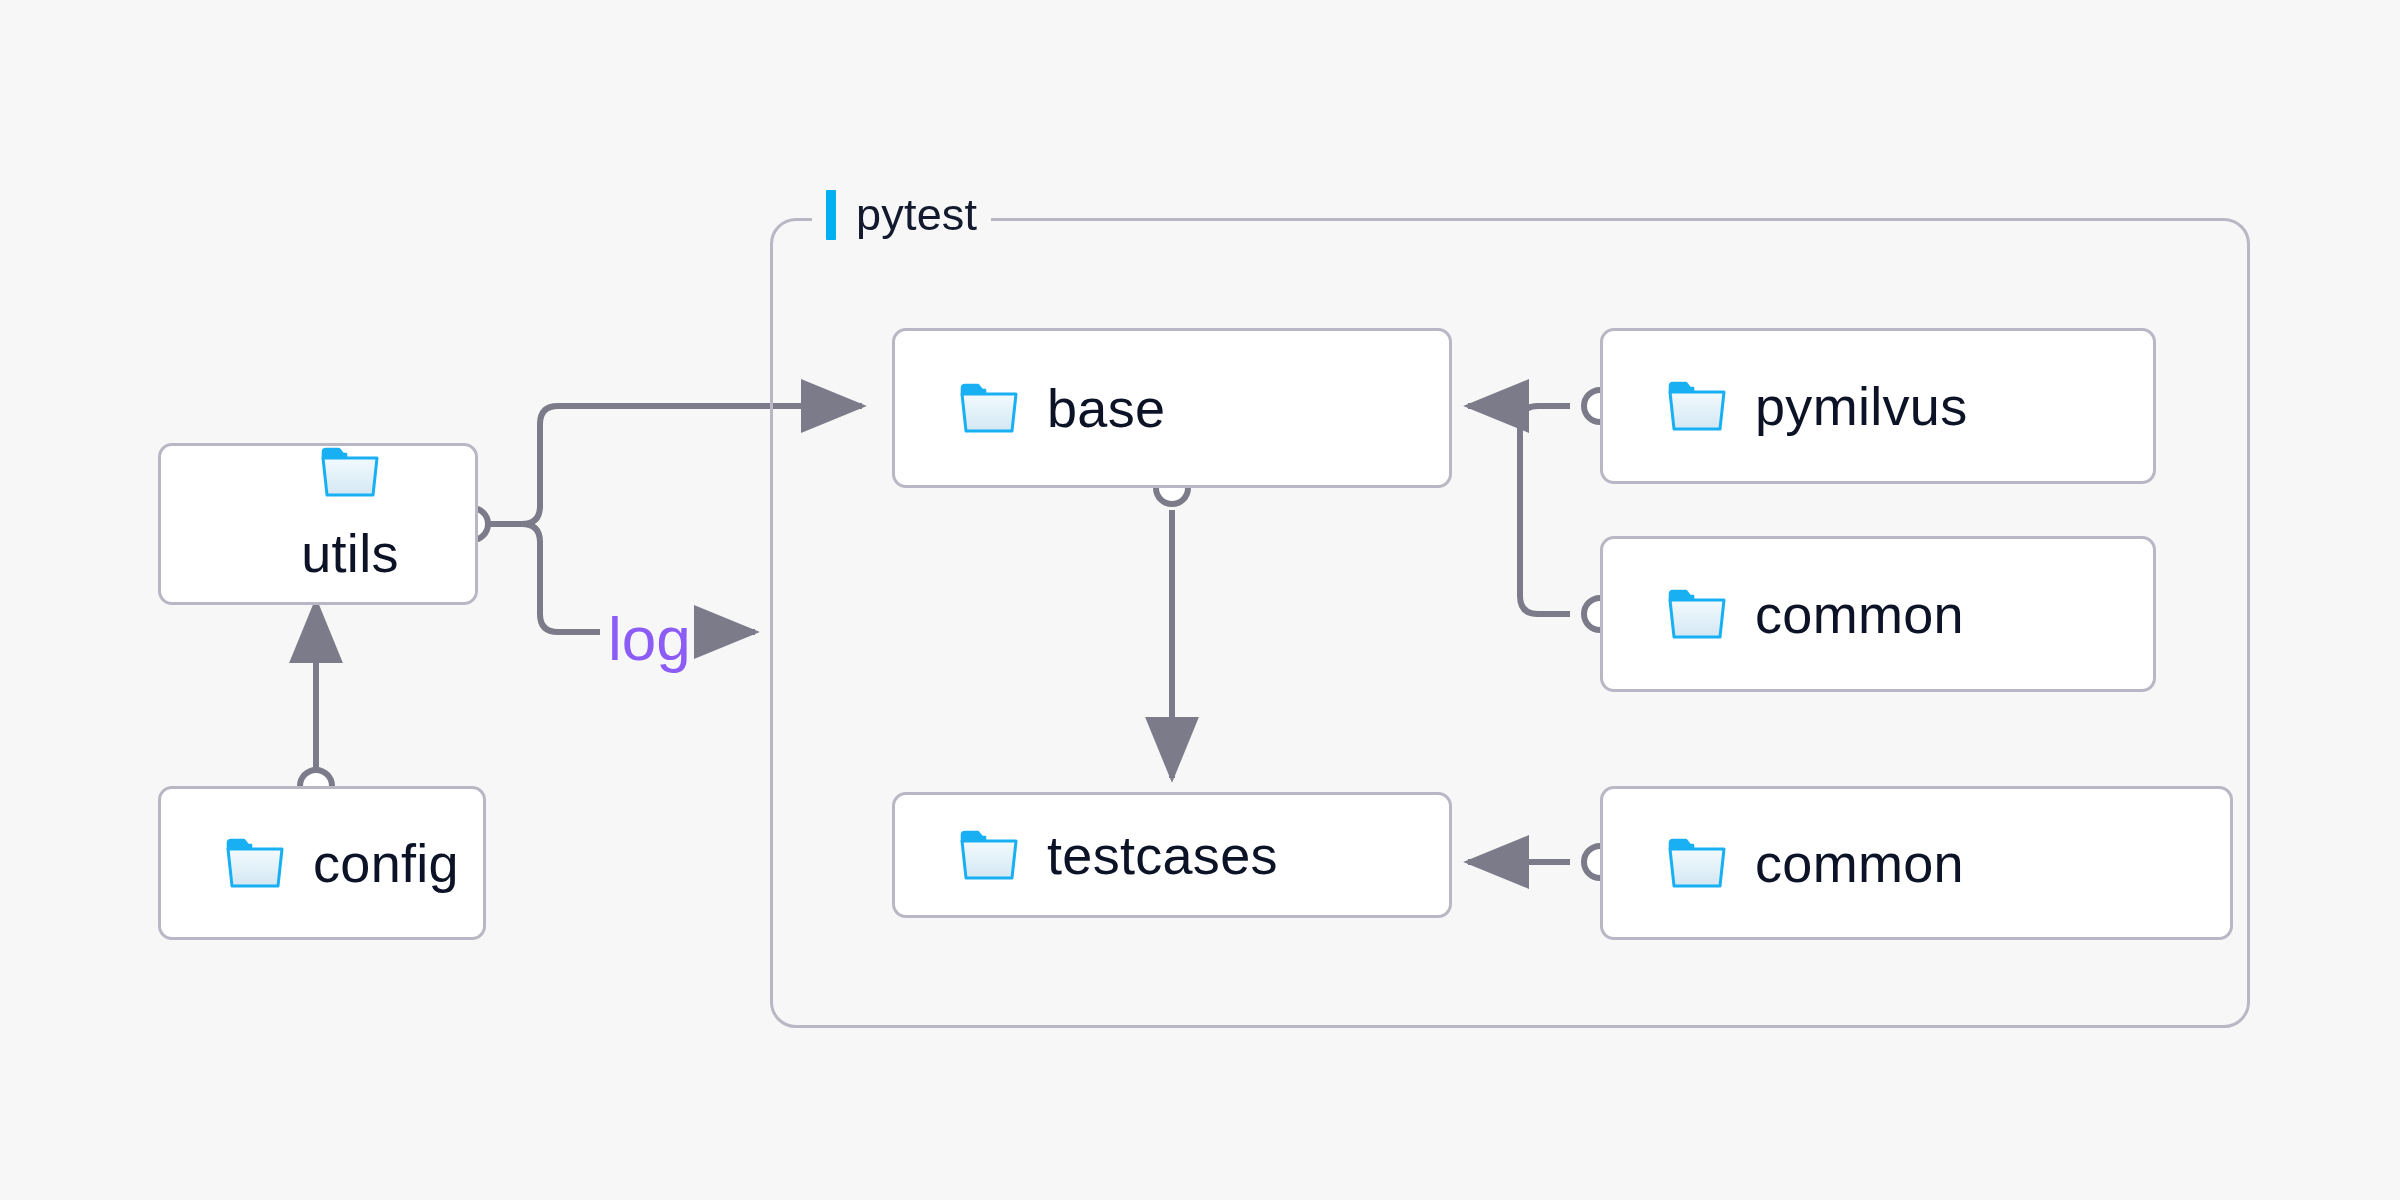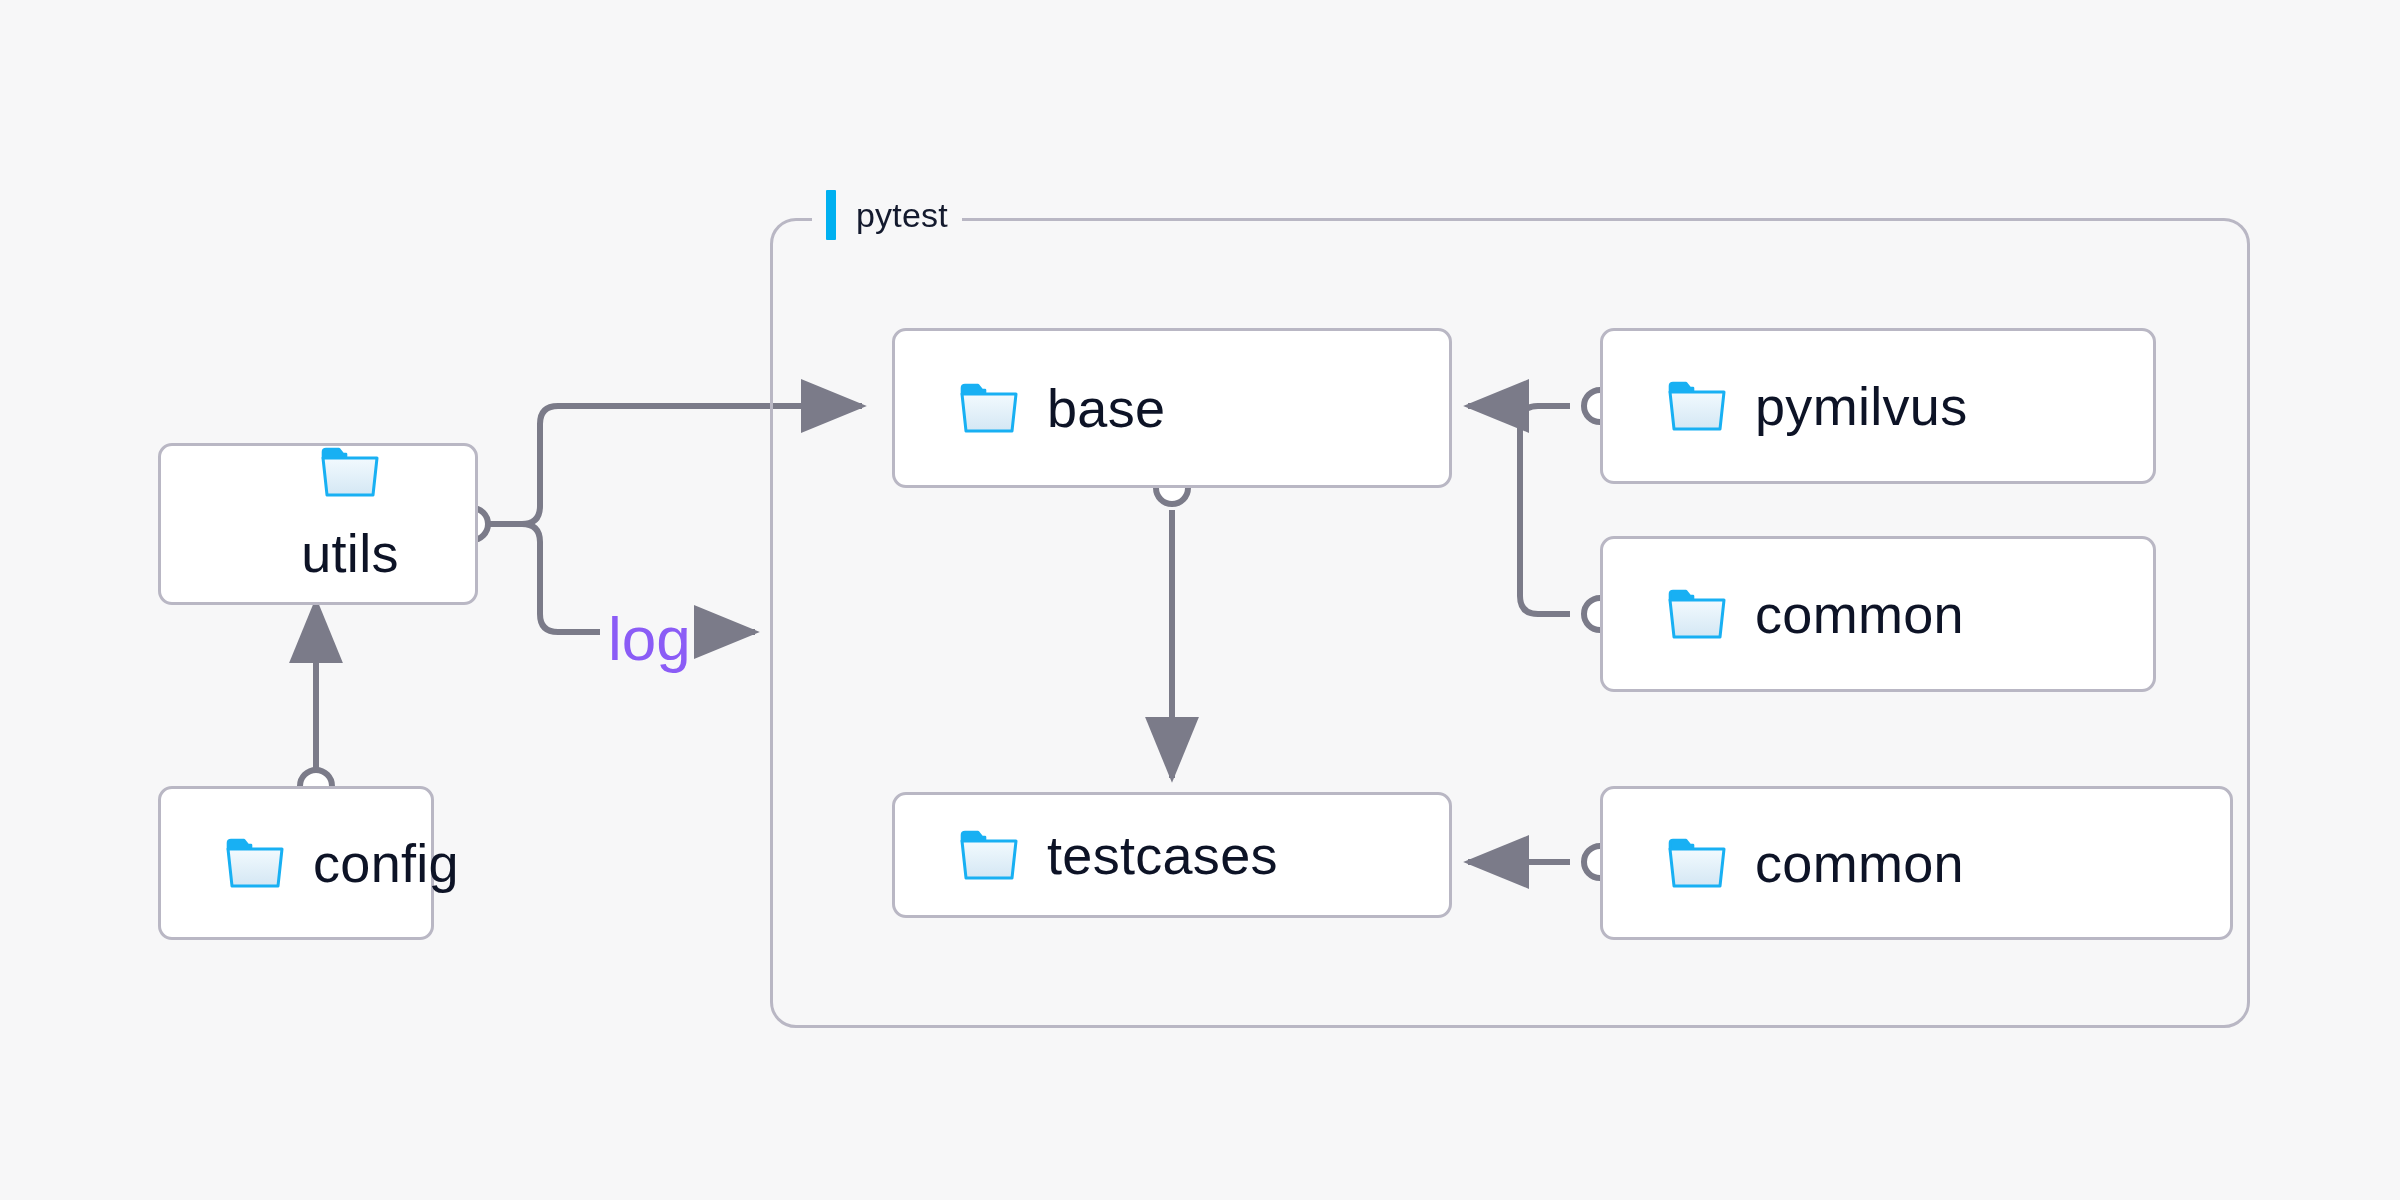--- a/index.html
+++ b/index.html
@@ -42,21 +42,21 @@
     height: 56px;
   }
   .group-bar {
     width: 10px;
     height: 50px;
     background: #00b0f0;
     border-radius: 1px;
     flex: none;
   }
   .group-title {
-    font-size: 34px;
+    font-size: 45px;
     color: #141a2e;
     letter-spacing: 0.2px;
     white-space: nowrap;
   }
 
   
   .node {
     position: absolute;
     box-sizing: border-box;
     background: #ffffff;
@@ -143,21 +143,21 @@
   </div>
 
   <div class="node" style="left:158px; top:443px; width:320px; height:162px;flex-direction:column;">
     <svg class="folder-icon" viewBox="0 0 60 52">
       <path d="M3,12 L3,6 Q3,3 6,3 L19,3 L23,8 L26,8 L26,12 Z" fill="#18b0f3" stroke="#18b0f3" stroke-width="2.6" stroke-linejoin="round"></path>
       <path d="M3,12 L57,12 L53,49 L7,49 Z" fill="url(#folderGrad)" stroke="#18b0f3" stroke-width="3" stroke-linejoin="round"></path>
     </svg>
     <span class="node-label">utils</span>
   </div>
 
-  <div class="node" style="left:158px; top:786px; width:276px; height:154px;">
+  <div class="node" style="left:158px; top:786px; width:328px; height:154px;">
     <svg class="folder-icon" viewBox="0 0 60 52">
       <path d="M3,12 L3,6 Q3,3 6,3 L19,3 L23,8 L26,8 L26,12 Z" fill="#18b0f3" stroke="#18b0f3" stroke-width="2.6" stroke-linejoin="round"></path>
       <path d="M3,12 L57,12 L53,49 L7,49 Z" fill="url(#folderGrad)" stroke="#18b0f3" stroke-width="3" stroke-linejoin="round"></path>
     </svg>
     <span class="node-label">config</span>
   </div>
 
   <div class="node" style="left:892px; top:328px; width:560px; height:160px;">
     <svg class="folder-icon" viewBox="0 0 60 52">
       <path d="M3,12 L3,6 Q3,3 6,3 L19,3 L23,8 L26,8 L26,12 Z" fill="#18b0f3" stroke="#18b0f3" stroke-width="2.6" stroke-linejoin="round"></path>

